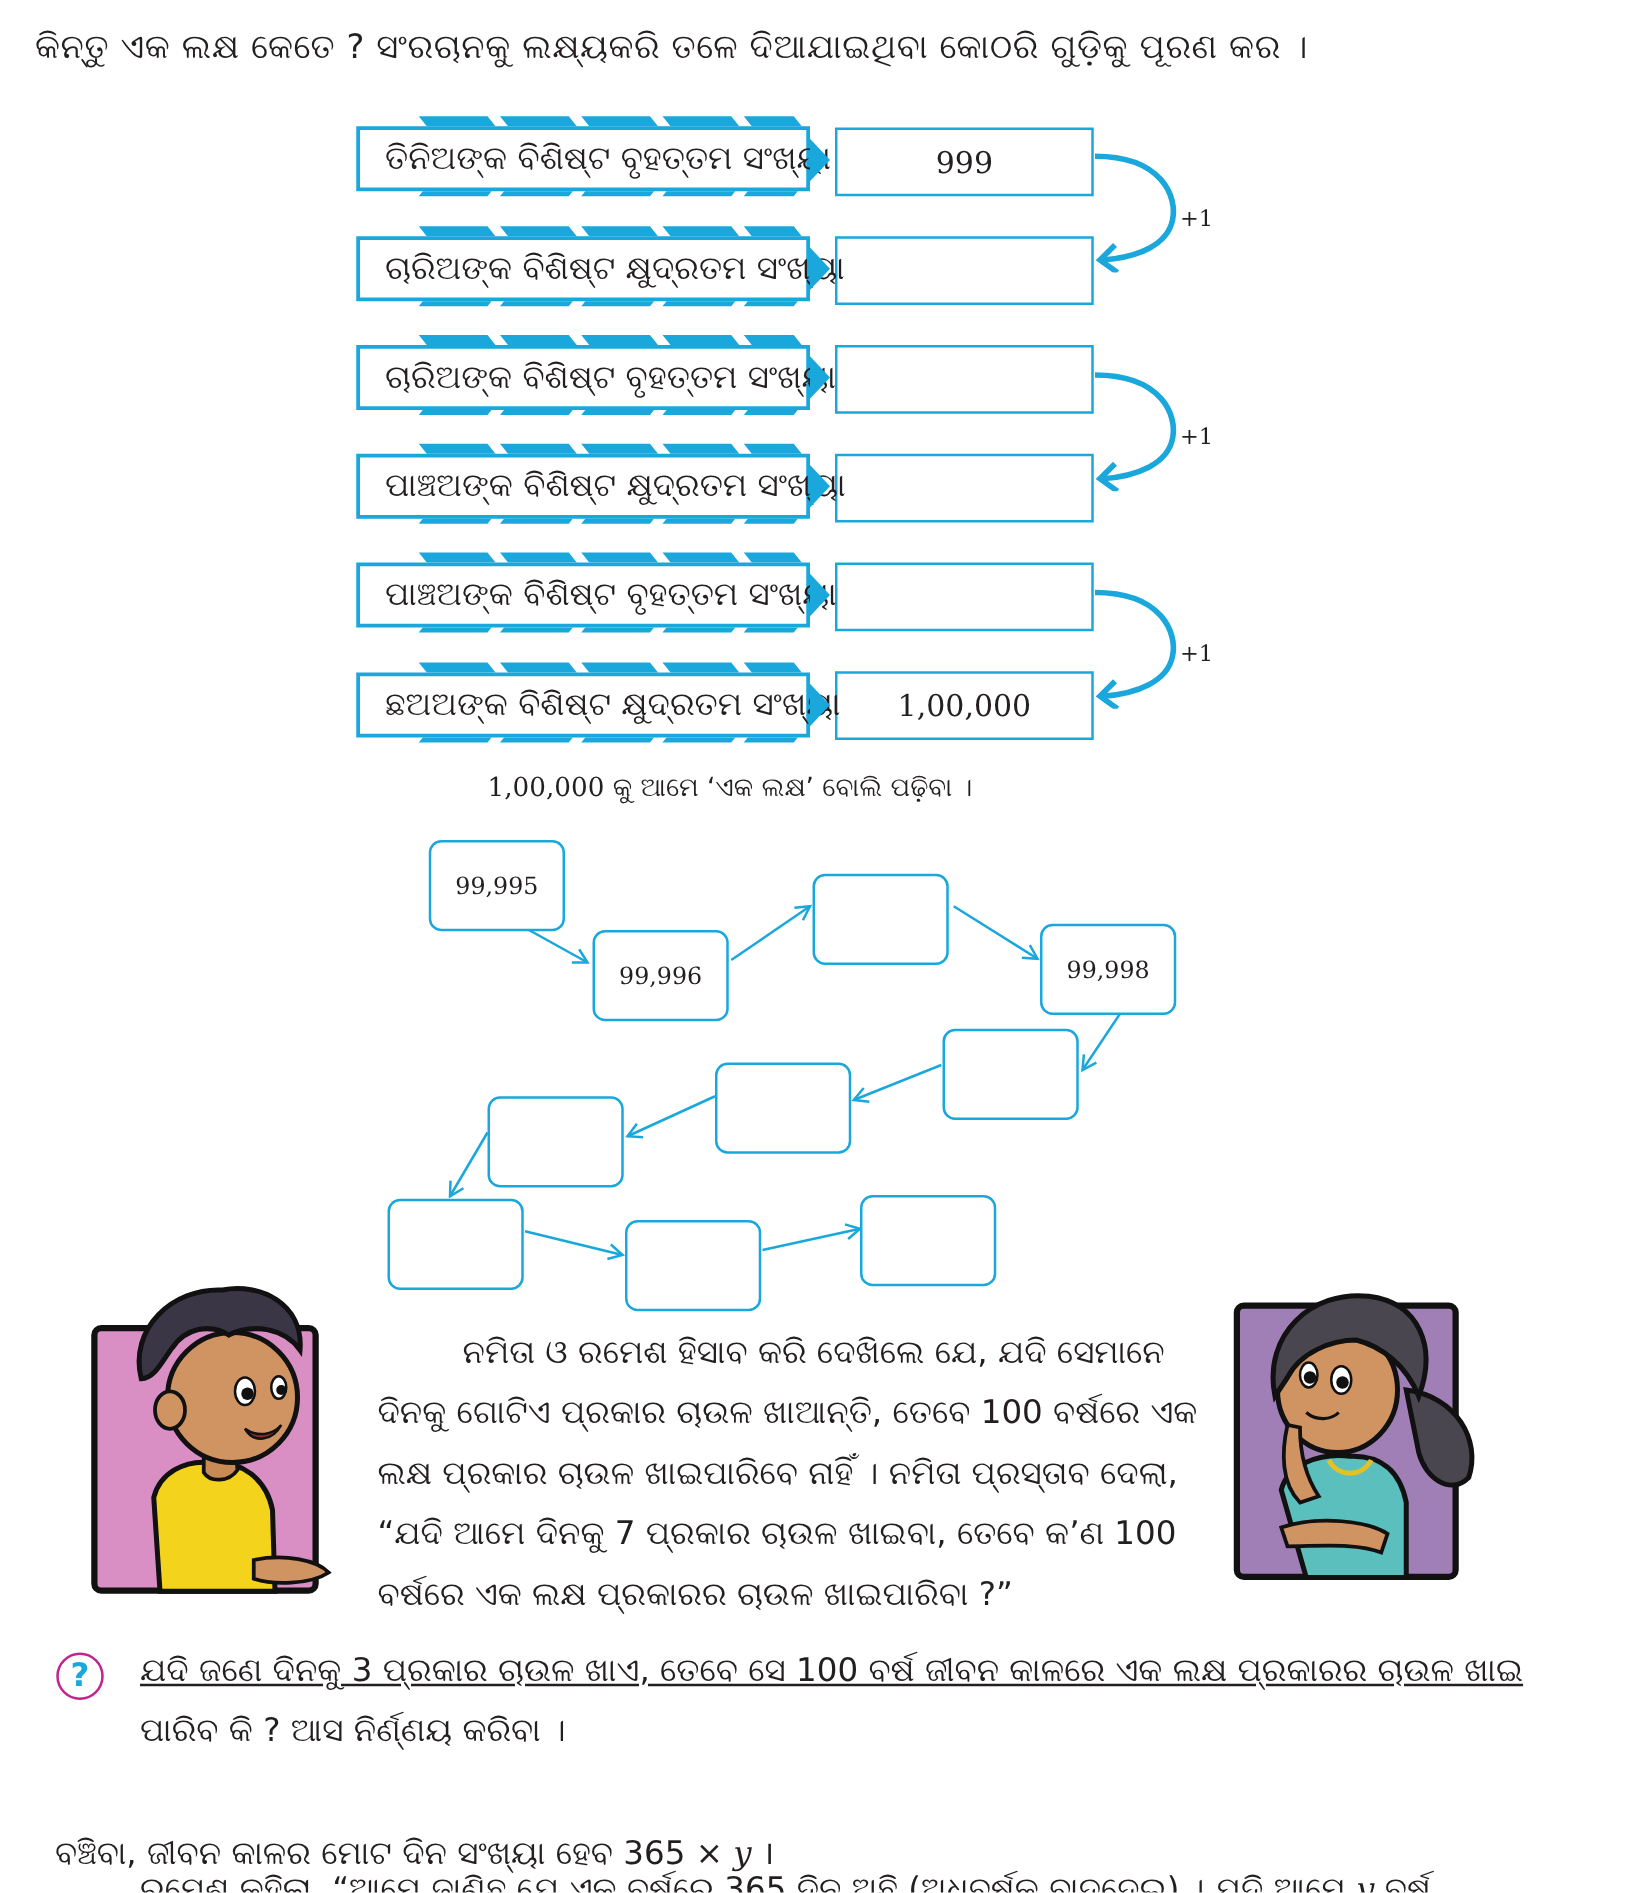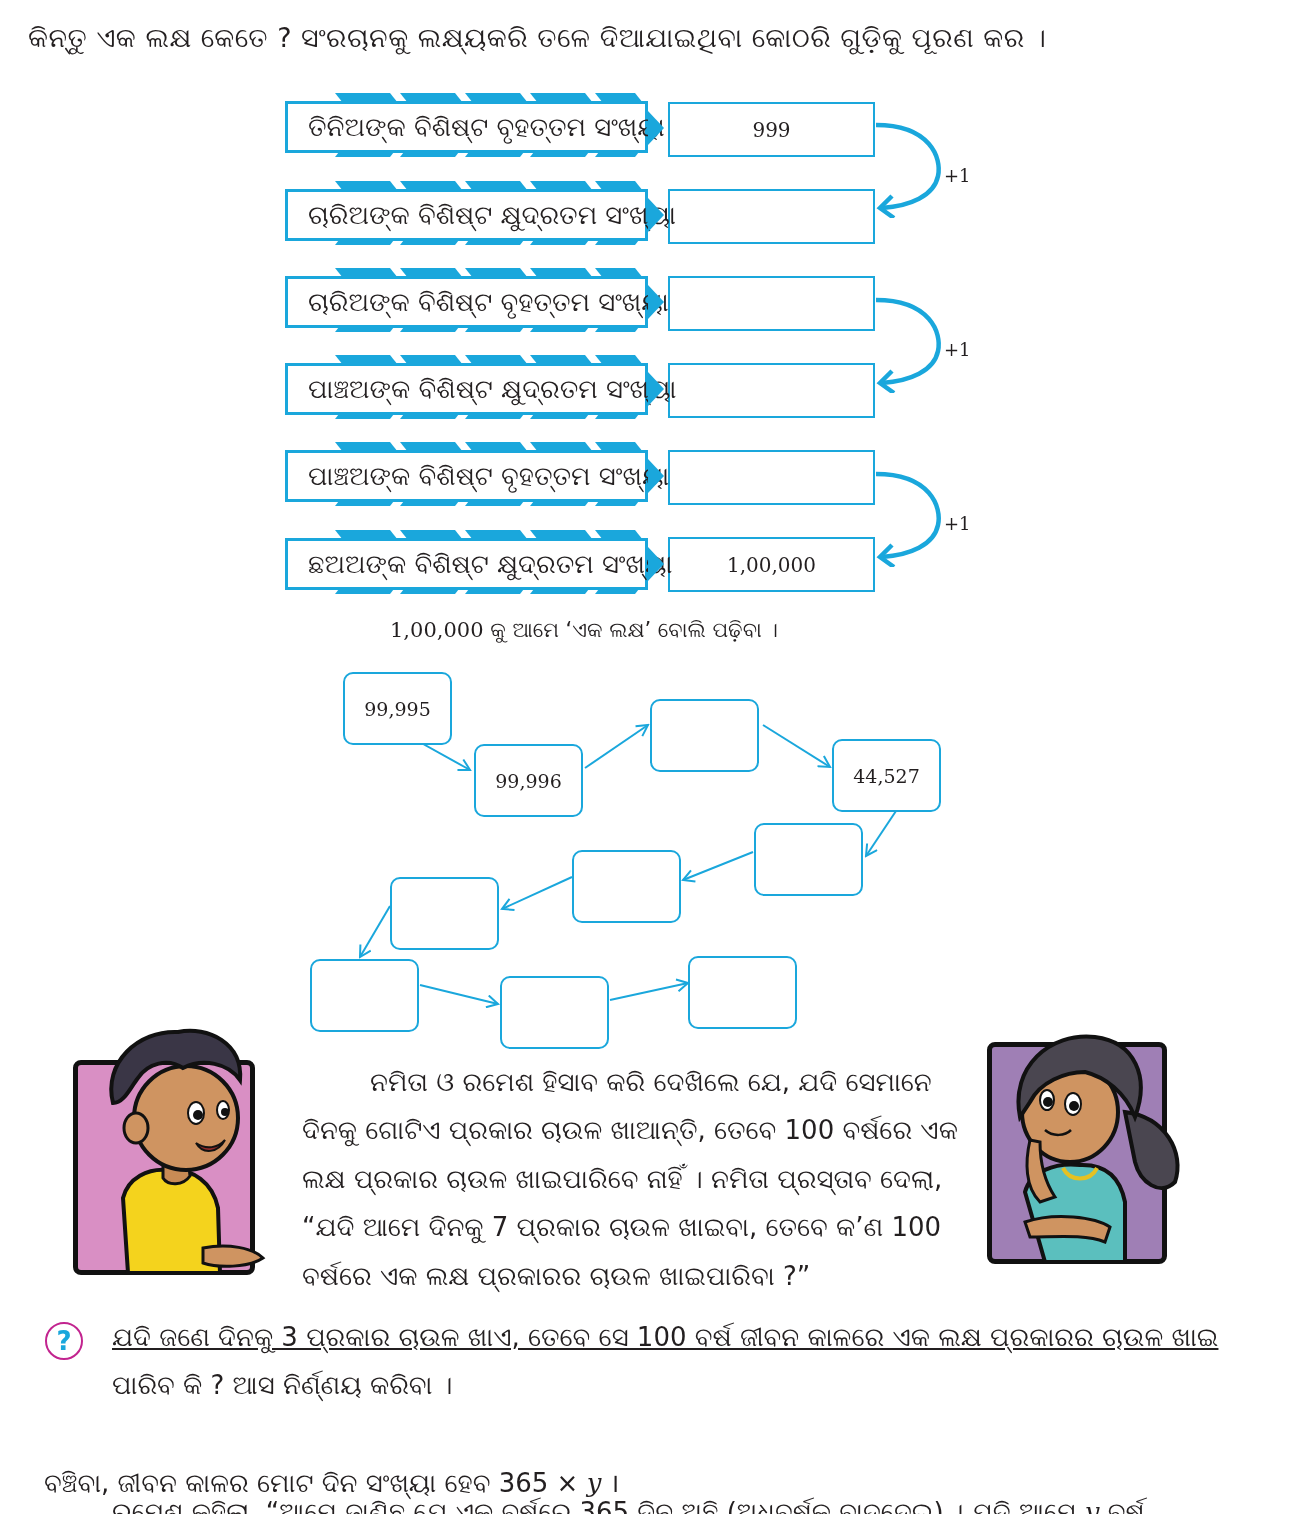--- a/index.html
+++ b/index.html
@@ -10,21 +10,21 @@
 
   
   .label-box { position:absolute; left:285px; width:363px; height:52px; border:3px solid #1aa7dc;
                background:#fff; box-sizing:border-box; z-index:2; display:flex; align-items:center;
                padding-left:20px; font-size:26px; white-space:nowrap; }
   .stripes { position:absolute; left:330px; width:315px; height:70px; z-index:1; }
   .pointer { position:absolute; width:0; height:0; border-top:17px solid transparent;
              border-bottom:17px solid transparent; border-left:16px solid #1aa7dc; z-index:2; }
   .val-box { position:absolute; left:668px; width:207px; height:55px; border:2.5px solid #1aa7dc;
              box-sizing:border-box; background:#fff; display:flex; align-items:center; justify-content:center;
-             font-family:"DejaVu Serif", serif; font-size:20px; }
+             font-family:"DejaVu Serif", serif; font-size:24px; }
   .plus { position:absolute; left:944px; font-family:"DejaVu Serif", serif; font-size:18px; }
   .caption { left:390px; top:618px; font-size:21px; white-space:nowrap; }
   .caption .num { font-family:"DejaVu Serif", serif; }
 
   
   .chain-box { position:absolute; width:109px; height:73px; border:2.5px solid #1aa7dc; border-radius:10px;
                box-sizing:border-box; background:#fff; display:flex; align-items:center; justify-content:center;
                font-family:"DejaVu Serif", serif; font-size:19px; }
 
   .char-frame { position:absolute; border:5px solid #111; border-radius:8px; box-sizing:border-box; }
@@ -184,21 +184,21 @@
     <line x1="572" y1="877" x2="502" y2="909"></line>
     <line x1="390" y1="906" x2="360" y2="957"></line>
     <line x1="420" y1="985" x2="498" y2="1004"></line>
     <line x1="610" y1="1000" x2="688" y2="983"></line>
   </g>
 </svg>
 
 <div class="chain-box" style="left:343px; top:672px;">99,995</div>
 <div class="chain-box" style="left:474px; top:744px;">99,996</div>
 <div class="chain-box" style="left:650px; top:699px;"></div>
-<div class="chain-box" style="left:832px; top:739px;">44,527</div>
+<div class="chain-box" style="left:832px; top:739px;">99,998</div>
 <div class="chain-box" style="left:754px; top:823px;"></div>
 <div class="chain-box" style="left:572px; top:850px;"></div>
 <div class="chain-box" style="left:390px; top:877px;"></div>
 <div class="chain-box" style="left:310px; top:959px;"></div>
 <div class="chain-box" style="left:500px; top:976px;"></div>
 <div class="chain-box" style="left:688px; top:956px;"></div>
 
 <div class="abs" style="left:68px; top:1018px; width:200px; height:262px;">
   <div class="char-frame" style="left:5px; top:42px; width:182px; height:215px; background:#d98fc4;"></div>
   <svg class="abs" style="left:0; top:0;" width="200" height="262" viewBox="0 0 200 262">

